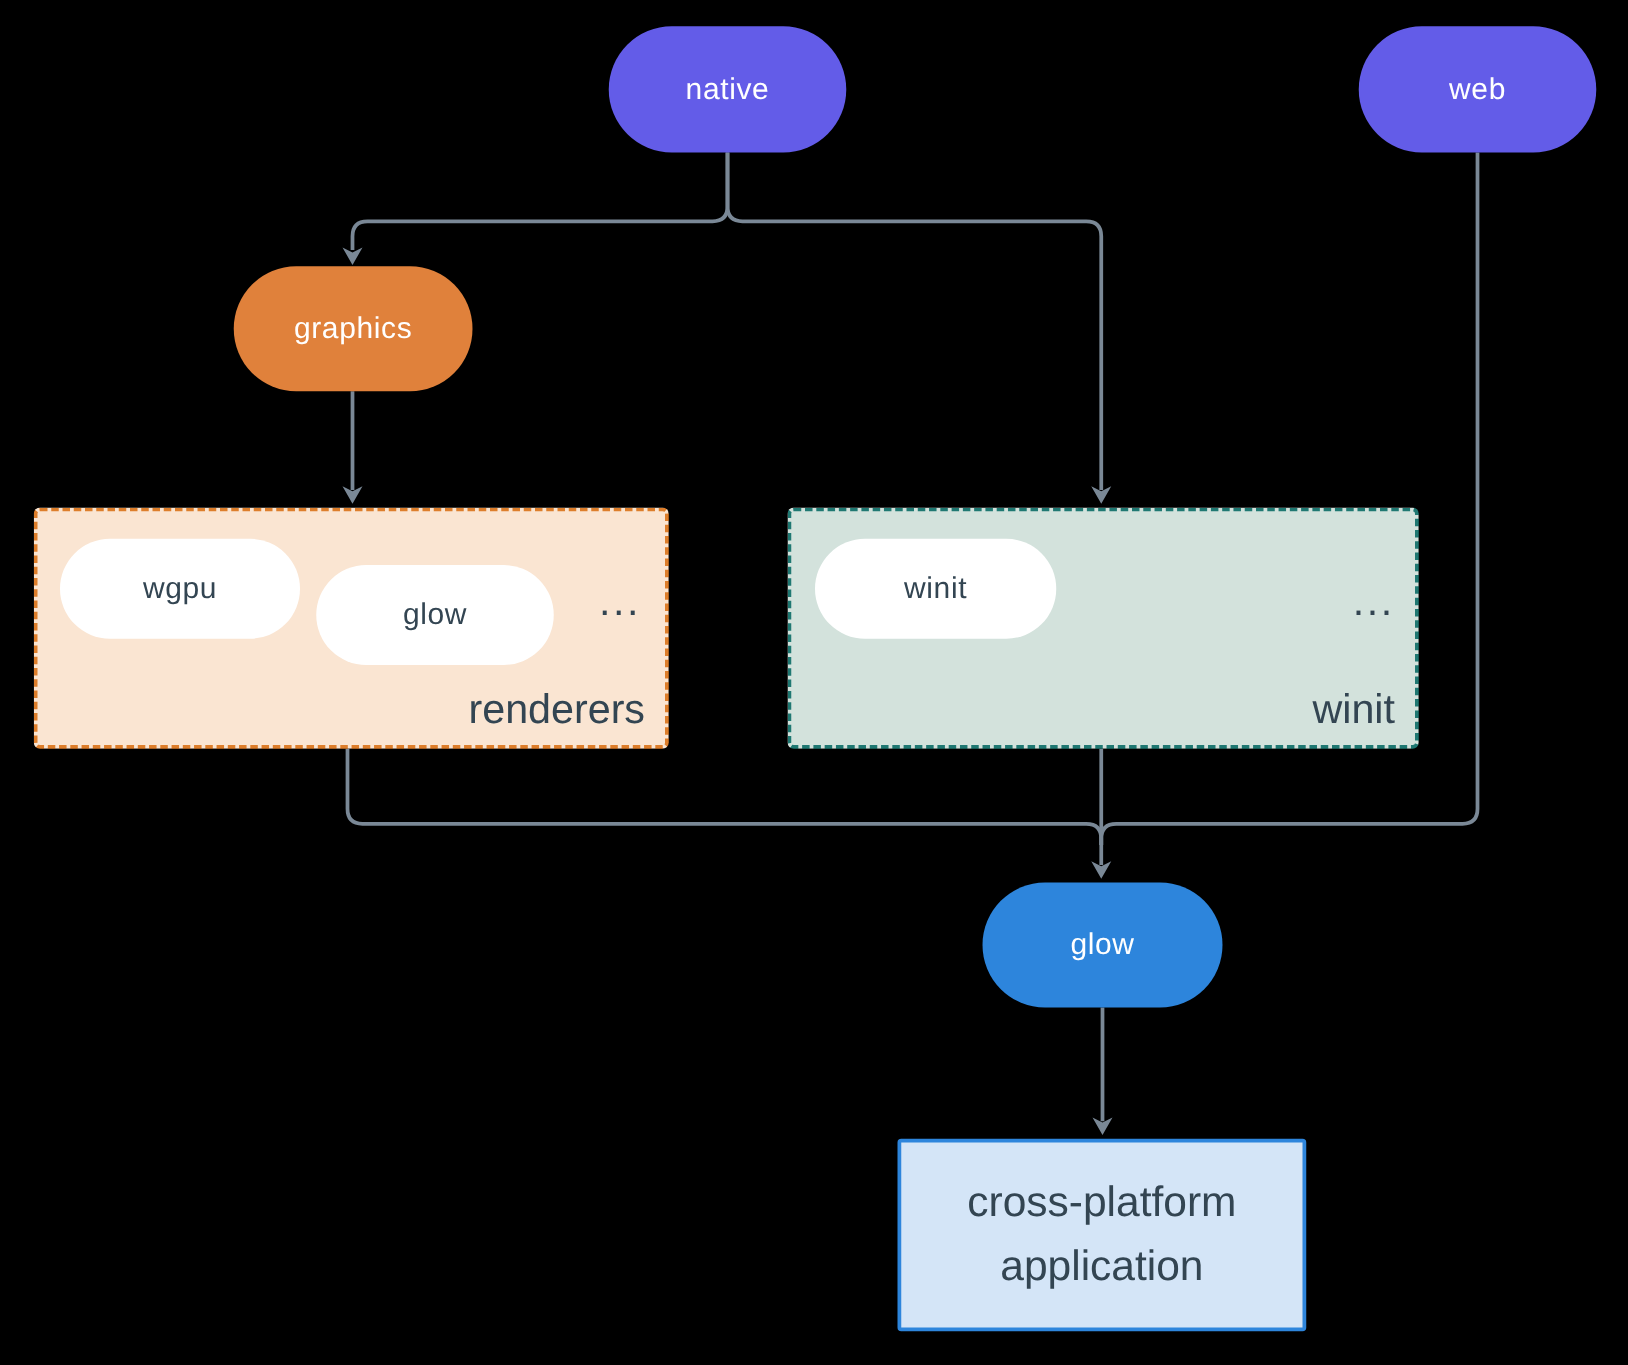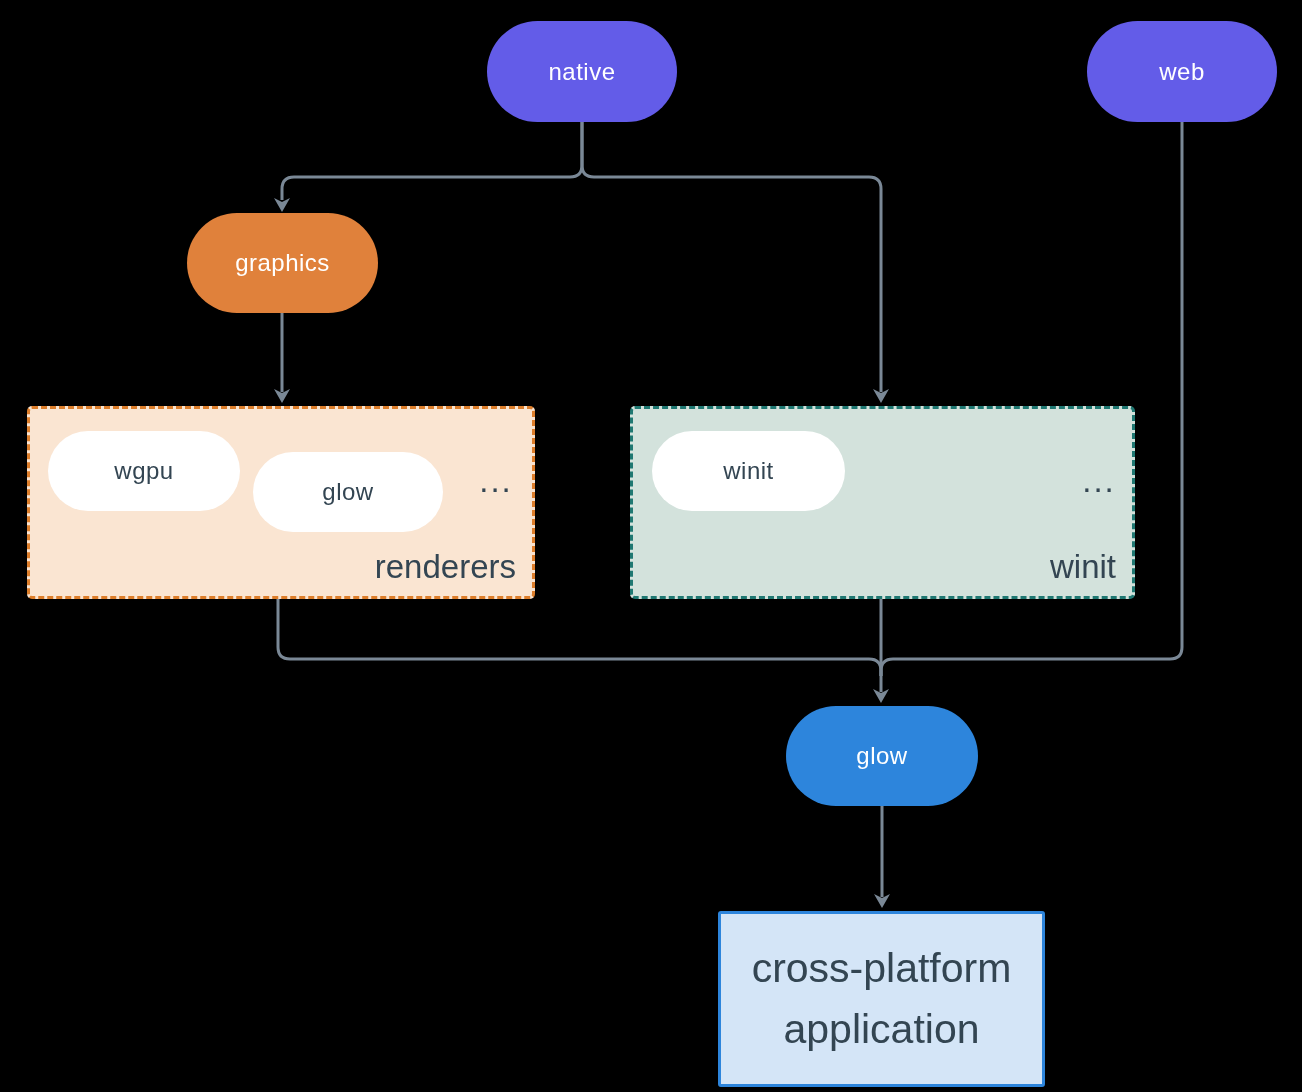--- a/index.html
+++ b/index.html
@@ -87,31 +87,31 @@
   .group-label {
     position: absolute;
     right: 16px;
     bottom: 10px;
     color: var(--text_dark, #334552);
     font-size: 33px;
   }
   .node-app {
     position: absolute;
     left: 718px; top: 911px;
-    width: 327px; height: 176px;
+    width: 327px; height: 154px;
     box-sizing: border-box;
     background: var(--blue_light_fill, #D4E5F7);
     border: 3px solid var(--blue, #2D85DC);
     border-radius: 3px;
     display: flex;
     align-items: center;
     justify-content: center;
     text-align: center;
     color: var(--text_dark, #334552);
-    font-size: 41px;
+    font-size: 34px;
     line-height: 1.5;
     padding: 0 8px;
   }
 </style>
 </head>
 <body>
 
 <div class="canvas">
 
   <svg class="edges" viewBox="0 0 1302 1092" xmlns="http://www.w3.org/2000/svg">

